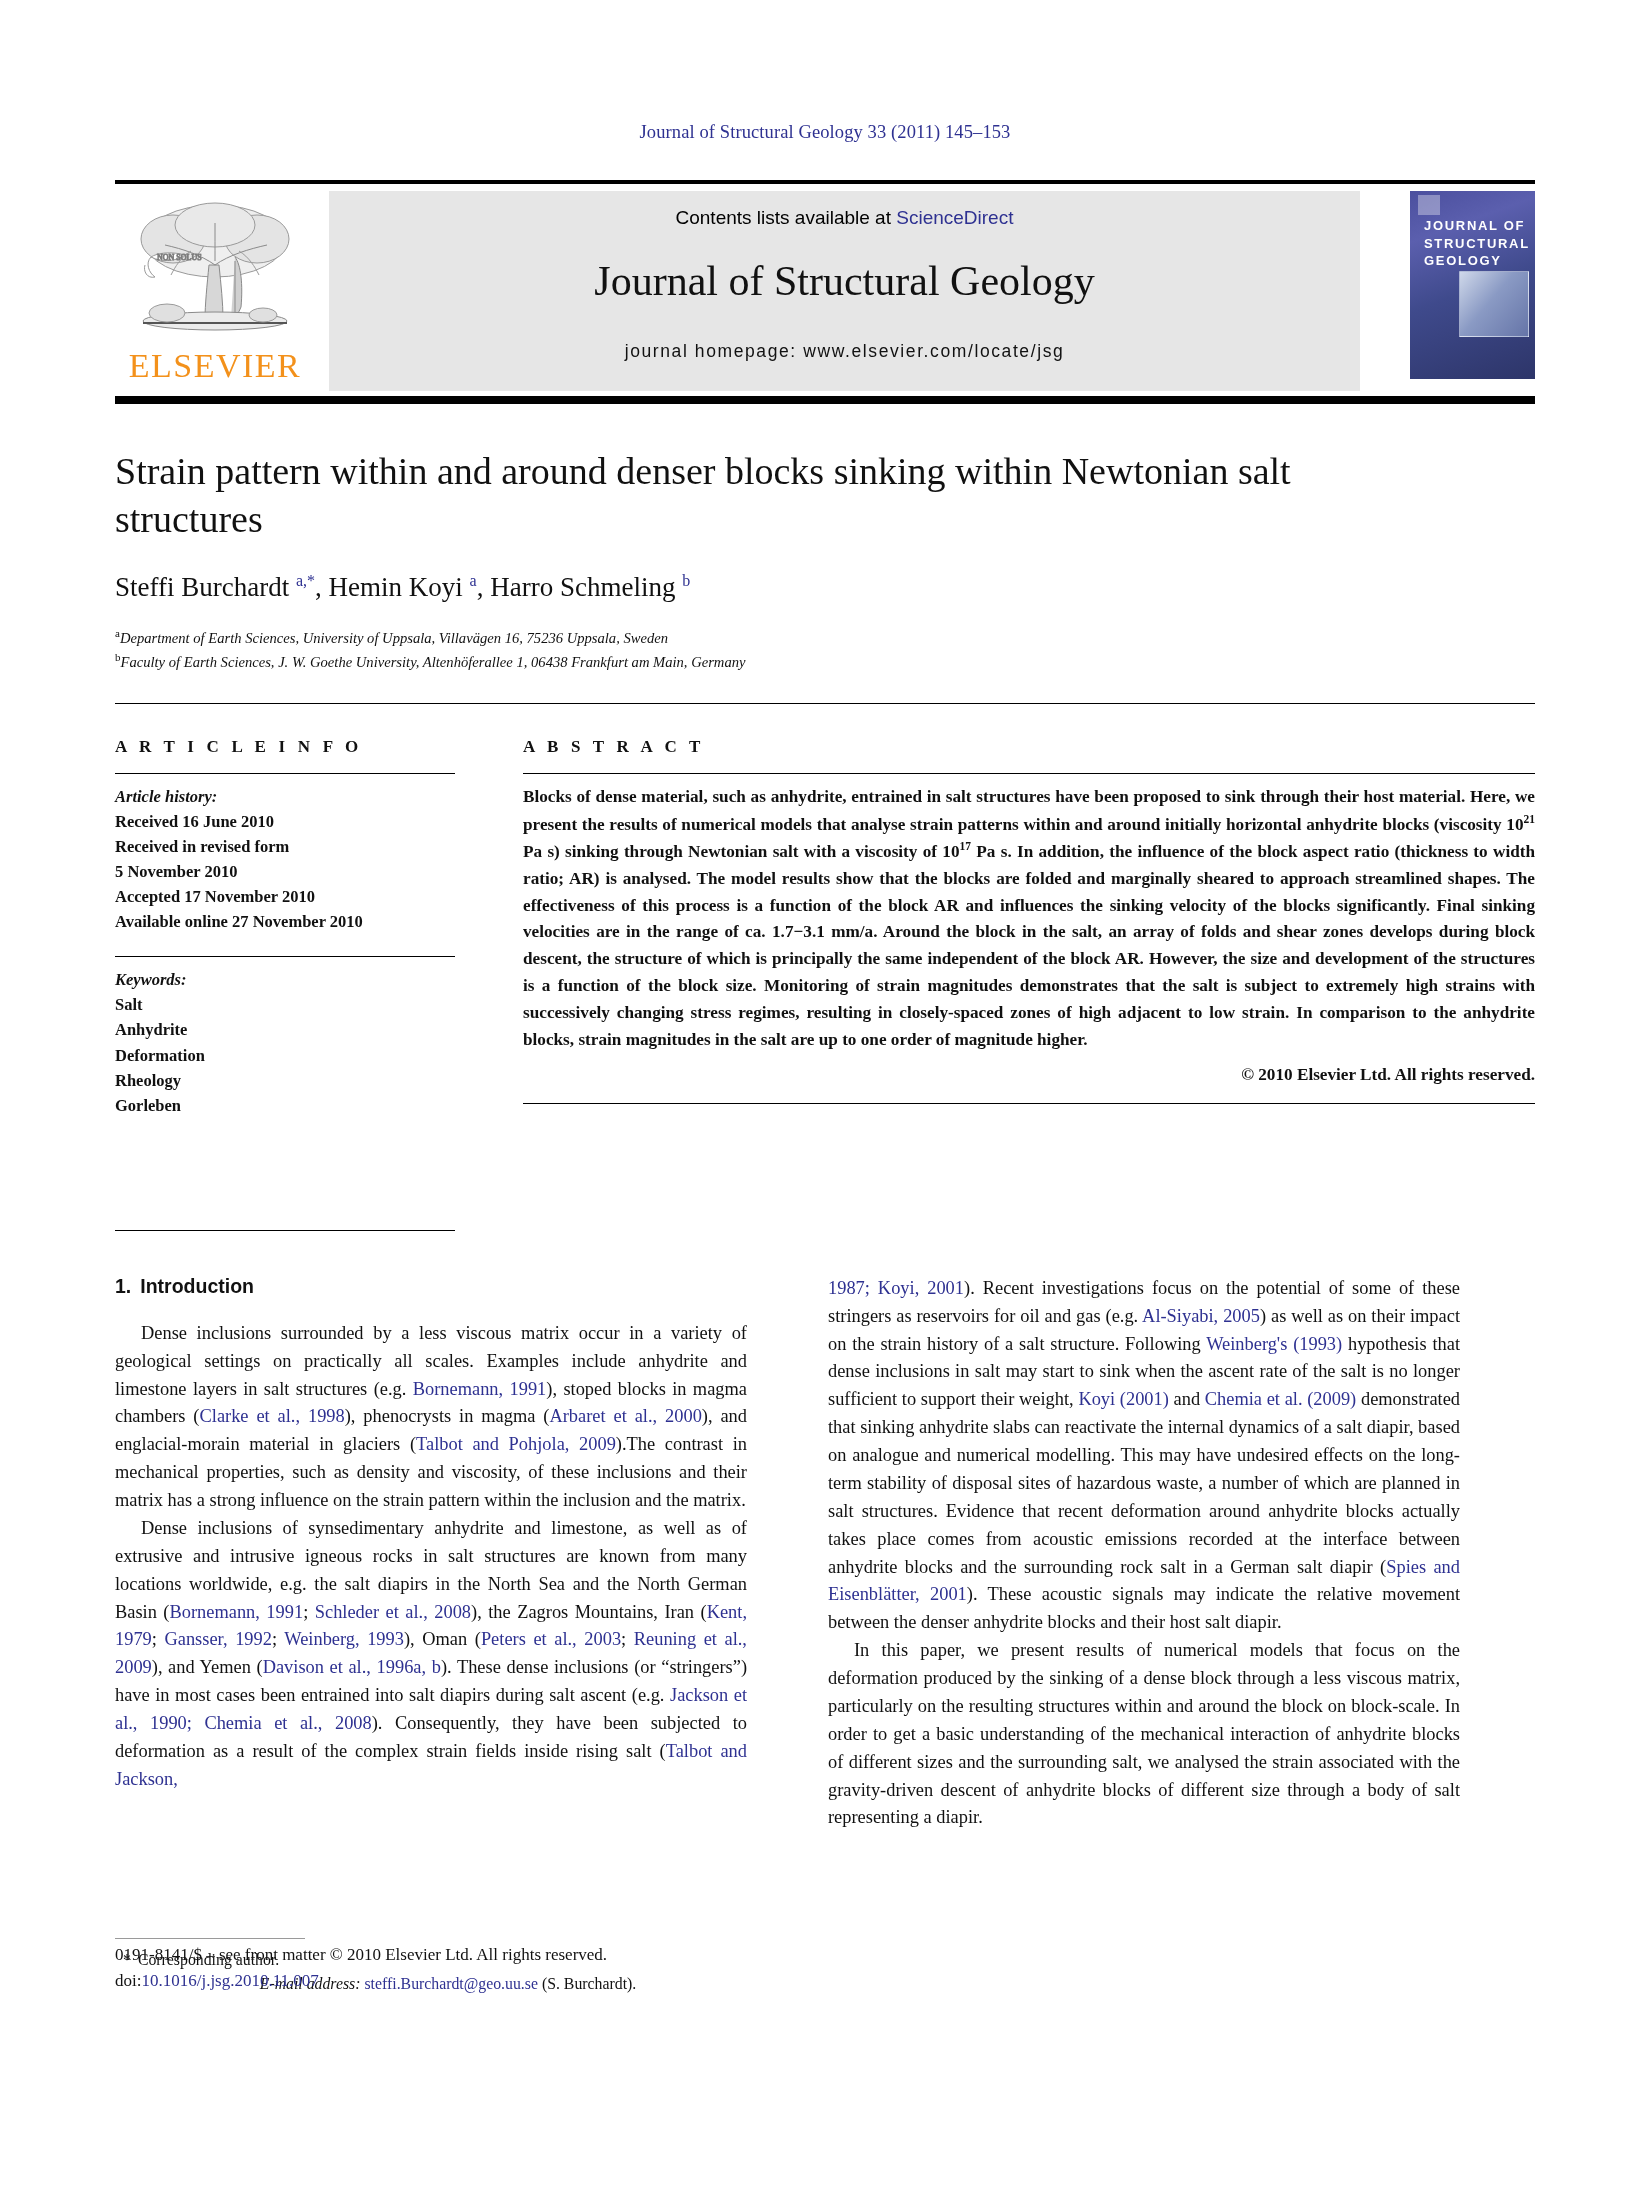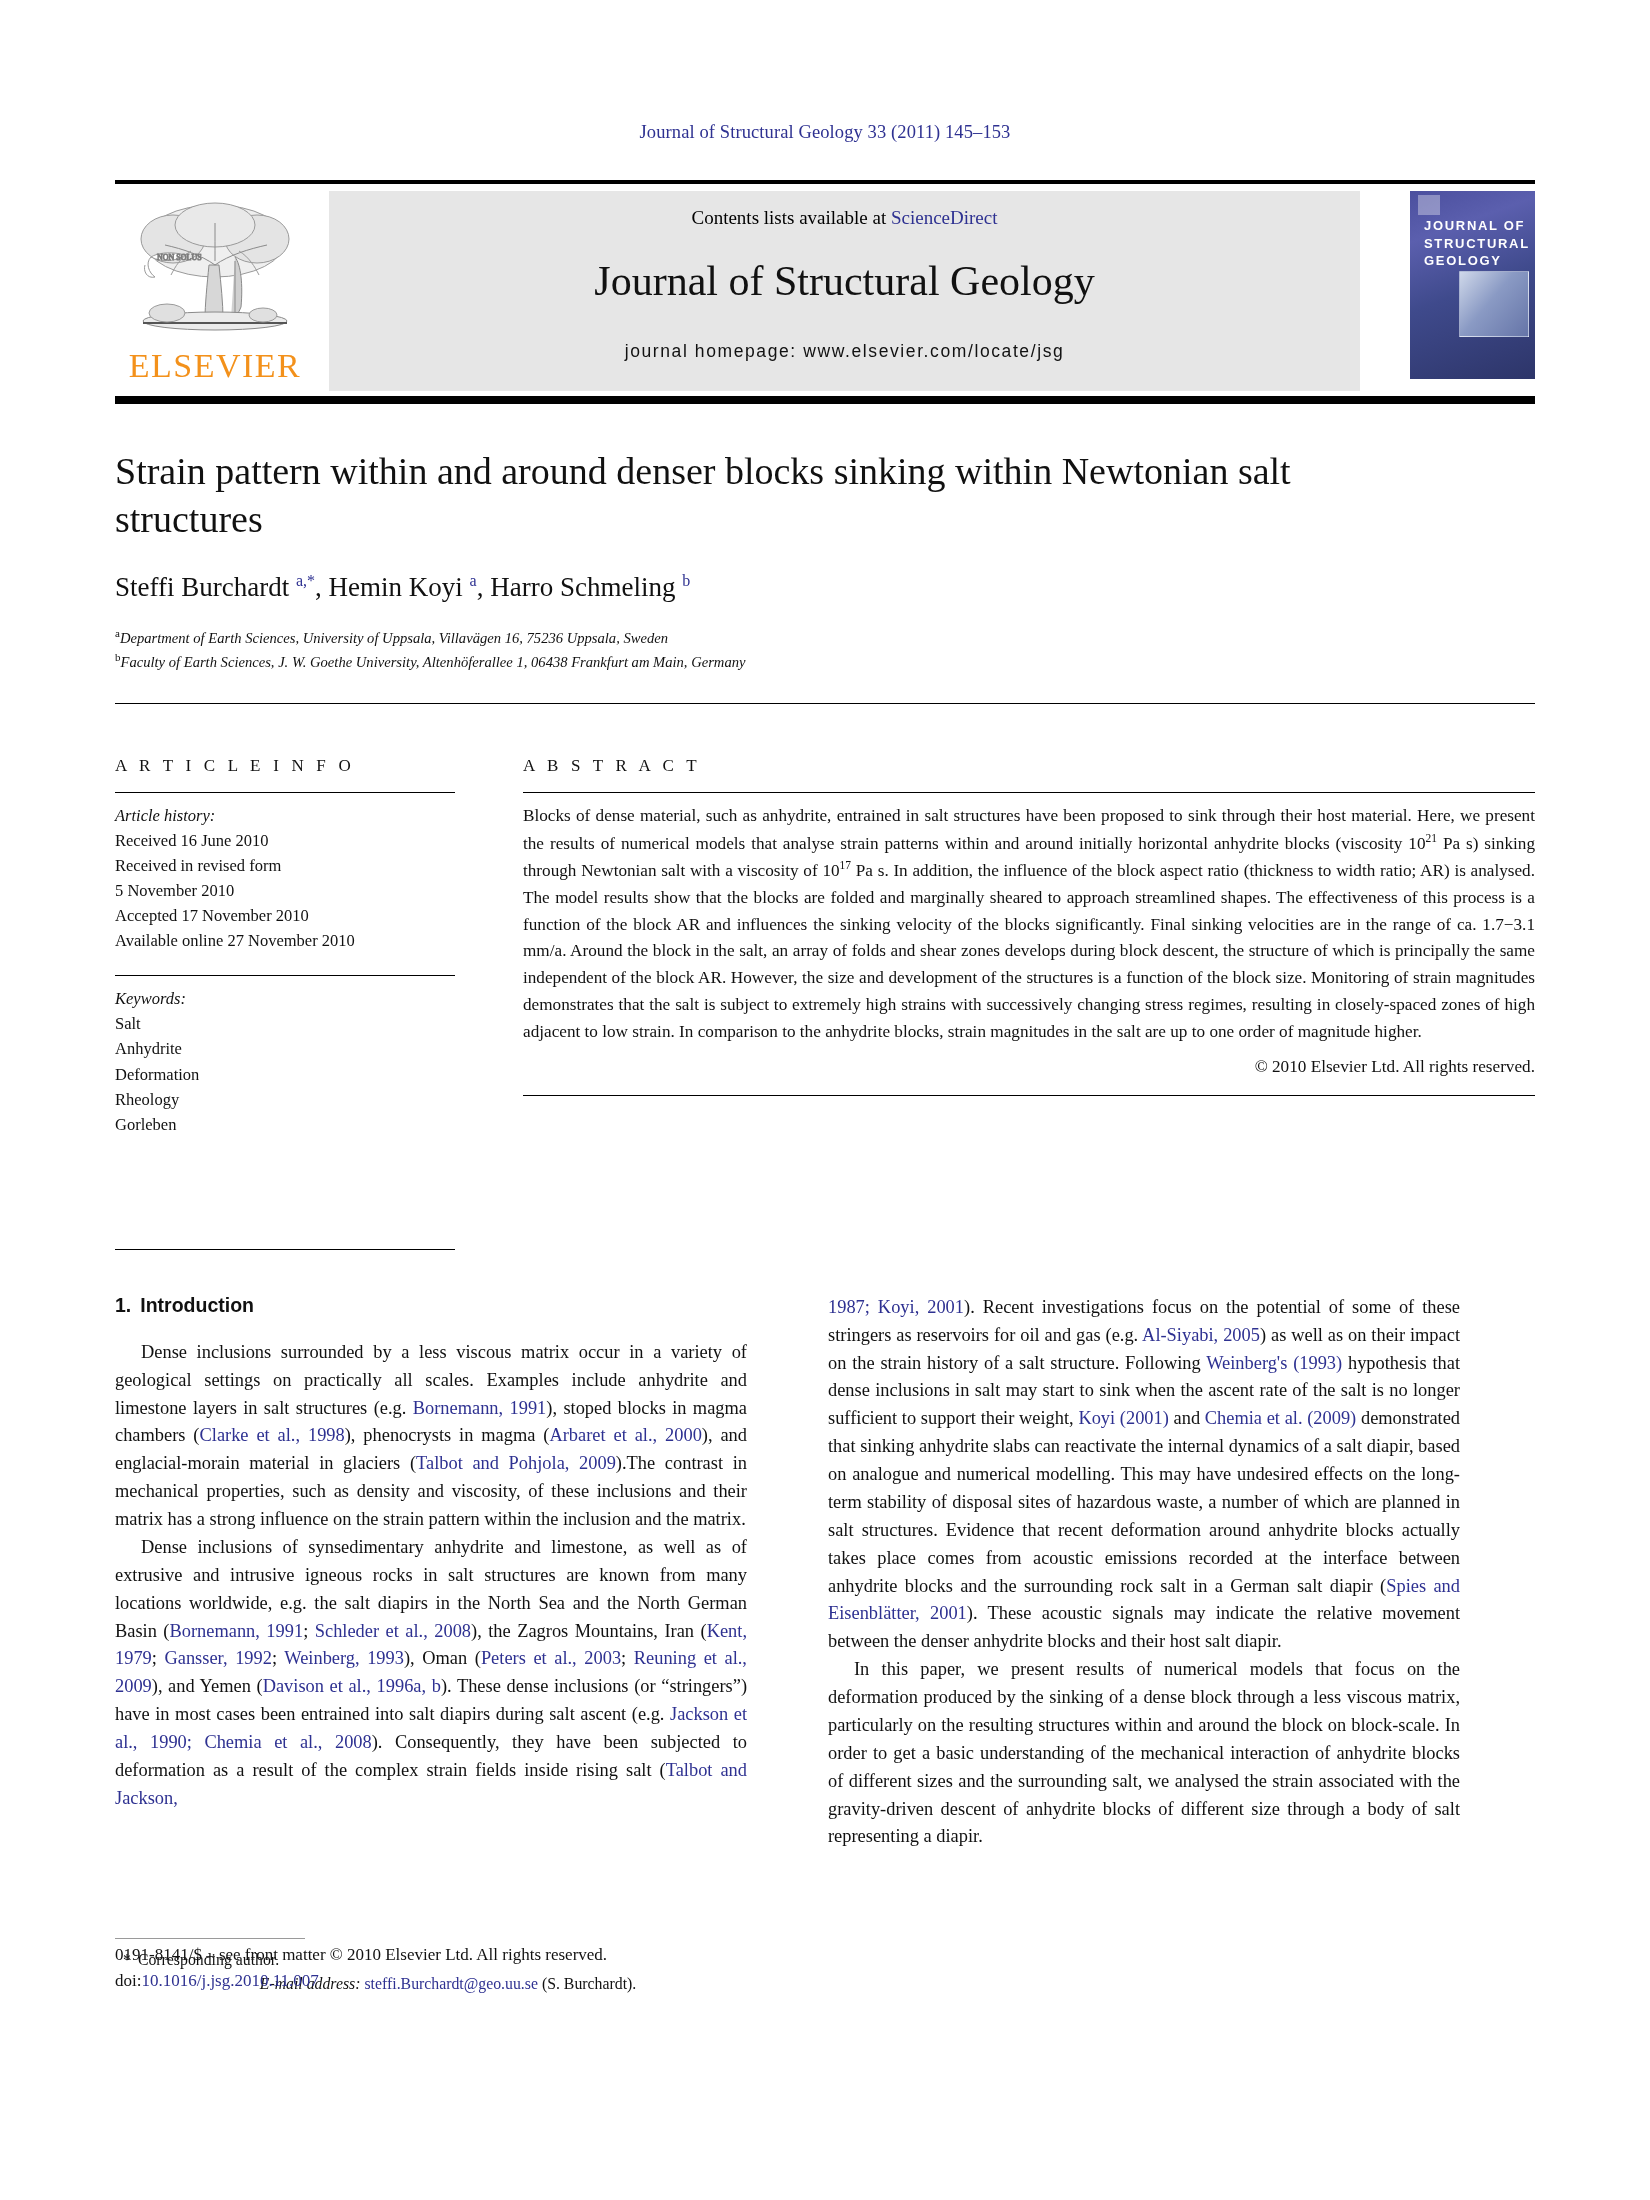--- a/index.html
+++ b/index.html
@@ -76,21 +76,21 @@
     display: flex;
     flex-direction: column;
     justify-content: flex-start;
     padding-top: 16px;
     box-sizing: border-box;
   }
   .banner-contents {
     text-align: center;
     font-size: 19px;
     color: #000;
-    font-family: Liberation Serif, serif;
+    font-family: Liberation Sans, sans-serif;
   }
   .banner-contents .sd {
     color: #2e3191;
   }
   .banner-journal {
     text-align: center;
     font-size: 42px;
     margin-top: 28px;
     font-family: "Liberation Serif", serif;
     color: #111;
@@ -176,21 +176,22 @@
     vertical-align: super;
   }
 
   
   .info-abstract-sep {
     border-top: 1px solid #000;
     margin-top: 30px;
   }
   .info-abstract {
     display: flex;
-    margin-top: 52px;
+    margin-top: 33px;
+    font-weight: bold;
   }
   .col-info {
     width: 340px;
     flex: none;
   }
   .col-abstract {
     flex: 1;
     margin-left: 68px;
   }
   .sec-head {

